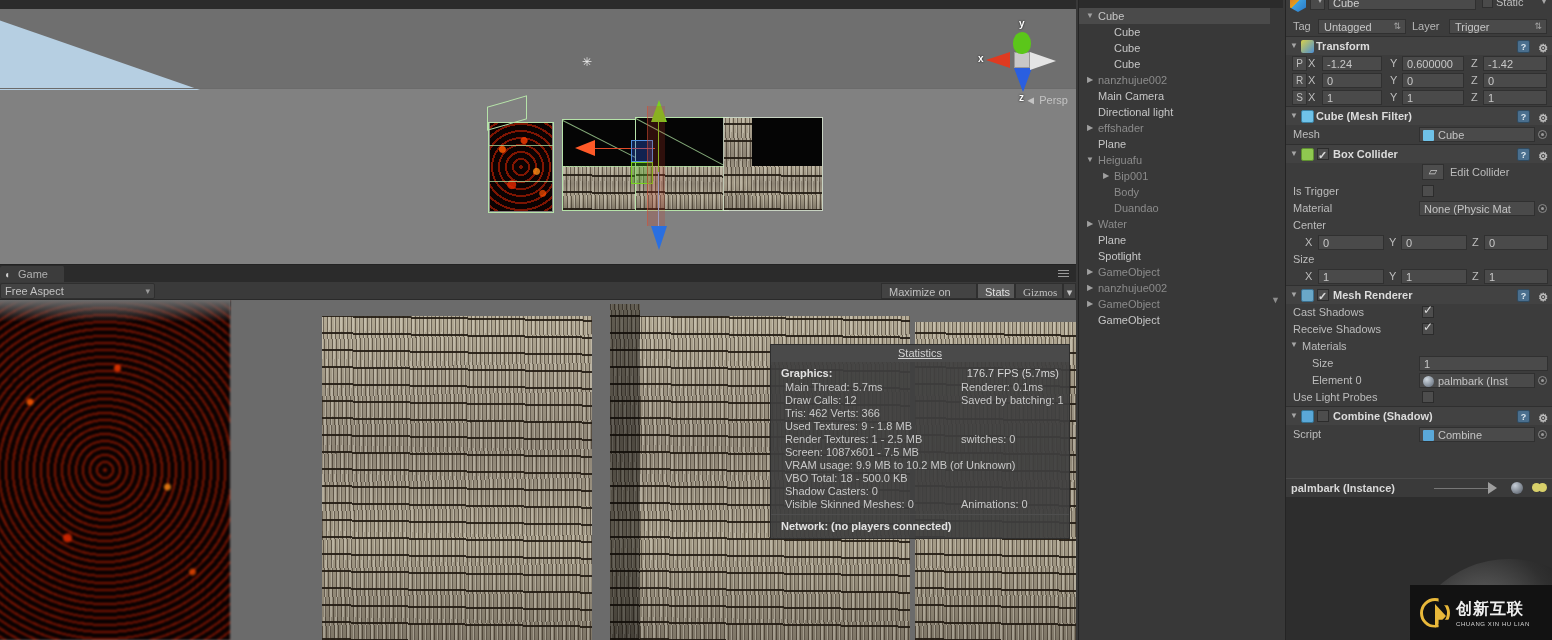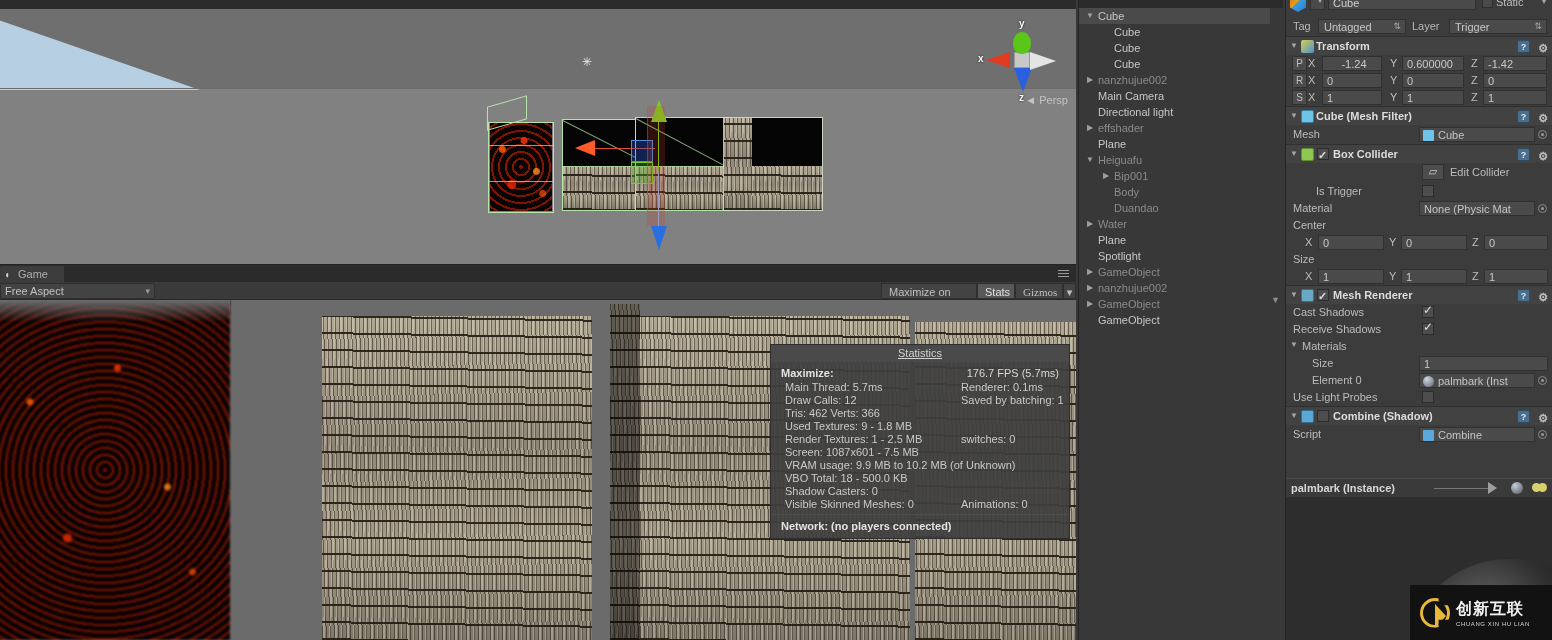--- a/index.html
+++ b/index.html
@@ -461,21 +461,21 @@
 
       <div class="bark-tex" style="position:absolute; left:322px; top:16px; width:270px; height:324px;"></div>
       <div class="bark-tex" style="position:absolute; left:610px; top:4px; width:30px; height:336px; filter:brightness(.55);"></div>
       <div class="bark-tex" style="position:absolute; left:640px; top:16px; width:270px; height:324px;"></div>
       <div class="bark-tex" style="position:absolute; left:915px; top:22px; width:161px; height:318px;"></div>
 
       <div id="stats-panel">
         <div id="stats-title">Statistics</div>
         <div id="stats-body">
           <div class="stat-head">
-            <span>Maximize:</span>
+            <span>Graphics:</span>
             <span class="fps">176.7 FPS (5.7ms)</span>
           </div>
           <div id="stats-rows">
               <div class="stat-row"><span>Main Thread: 5.7ms</span><span class="right">Renderer: 0.1ms</span></div>
               <div class="stat-row"><span>Draw Calls: 12</span><span class="right">Saved by batching: 1</span></div>
               <div class="stat-row"><span>Tris: 462 Verts: 366</span></div>
               <div class="stat-row"><span>Used Textures: 9 - 1.8 MB</span></div>
               <div class="stat-row"><span>Render Textures: 1 - 2.5 MB</span><span class="right">switches: 0</span></div>
               <div class="stat-row"><span>Screen: 1087x601 - 7.5 MB</span></div>
               <div class="stat-row"><span>VRAM usage: 9.9 MB to 10.2 MB (of Unknown)</span></div>
@@ -599,21 +599,21 @@
         <span class="foldout">▼</span>
         <span class="cicon" style="background:linear-gradient(135deg,#d8d04a,#4a8fd8);"></span>
         <span>Transform</span>
         <span class="help">?</span>
         <span class="gear">⚙</span>
       </div>
       <div id="transform-rows">
           <div class="frow">
             <span class="axisbtn" style="left: 6px;">P</span>
             <span class="axname" style="left: 22px;">X</span>
-            <div class="field" style="left: 36px; width: 60px; text-align: center;">-1.24</div>
+            <div class="field" style="left: 36px; width: 60px;">-1.24</div>
             <span class="axname" style="left: 104px;">Y</span>
             <div class="field" style="left: 116px; width: 62px;">0.600000</div>
             <span class="axname" style="left: 185px;">Z</span>
             <div class="field" style="left: 197px; width: 64px;">-1.42</div>
           </div>
           <div class="frow">
             <span class="axisbtn" style="left: 6px;">R</span>
             <span class="axname" style="left: 22px;">X</span>
             <div class="field" style="left: 36px; width: 60px;">0</div>
             <span class="axname" style="left: 104px;">Y</span>
@@ -660,21 +660,21 @@
         <span class="help">?</span>
         <span class="gear">⚙</span>
       </div>
       <div class="frow" style="height:20px;">
         <div class="editcol-btn">
           <span style="font-size:11px; color:#c8c8c8;">▱</span>
         </div>
         <span class="flabel" style="left:164px; top:3px;">Edit Collider</span>
       </div>
       <div class="frow">
-        <span class="flabel" style="left:7px;margin-left:23px;">Is Trigger</span>
+        <span class="flabel" style="left:7px;">Is Trigger</span>
         <span class="cbox" style="left:136px;"></span>
       </div>
       <div class="frow">
         <span class="flabel" style="left:7px;">Material</span>
         <div class="objfield" style="left:133px; width:116px; padding-left:4px;">
           <span>None (Physic Mat</span>
         </div>
         <span class="objdot" style="left:252px;"></span>
       </div>
       <div class="frow">

